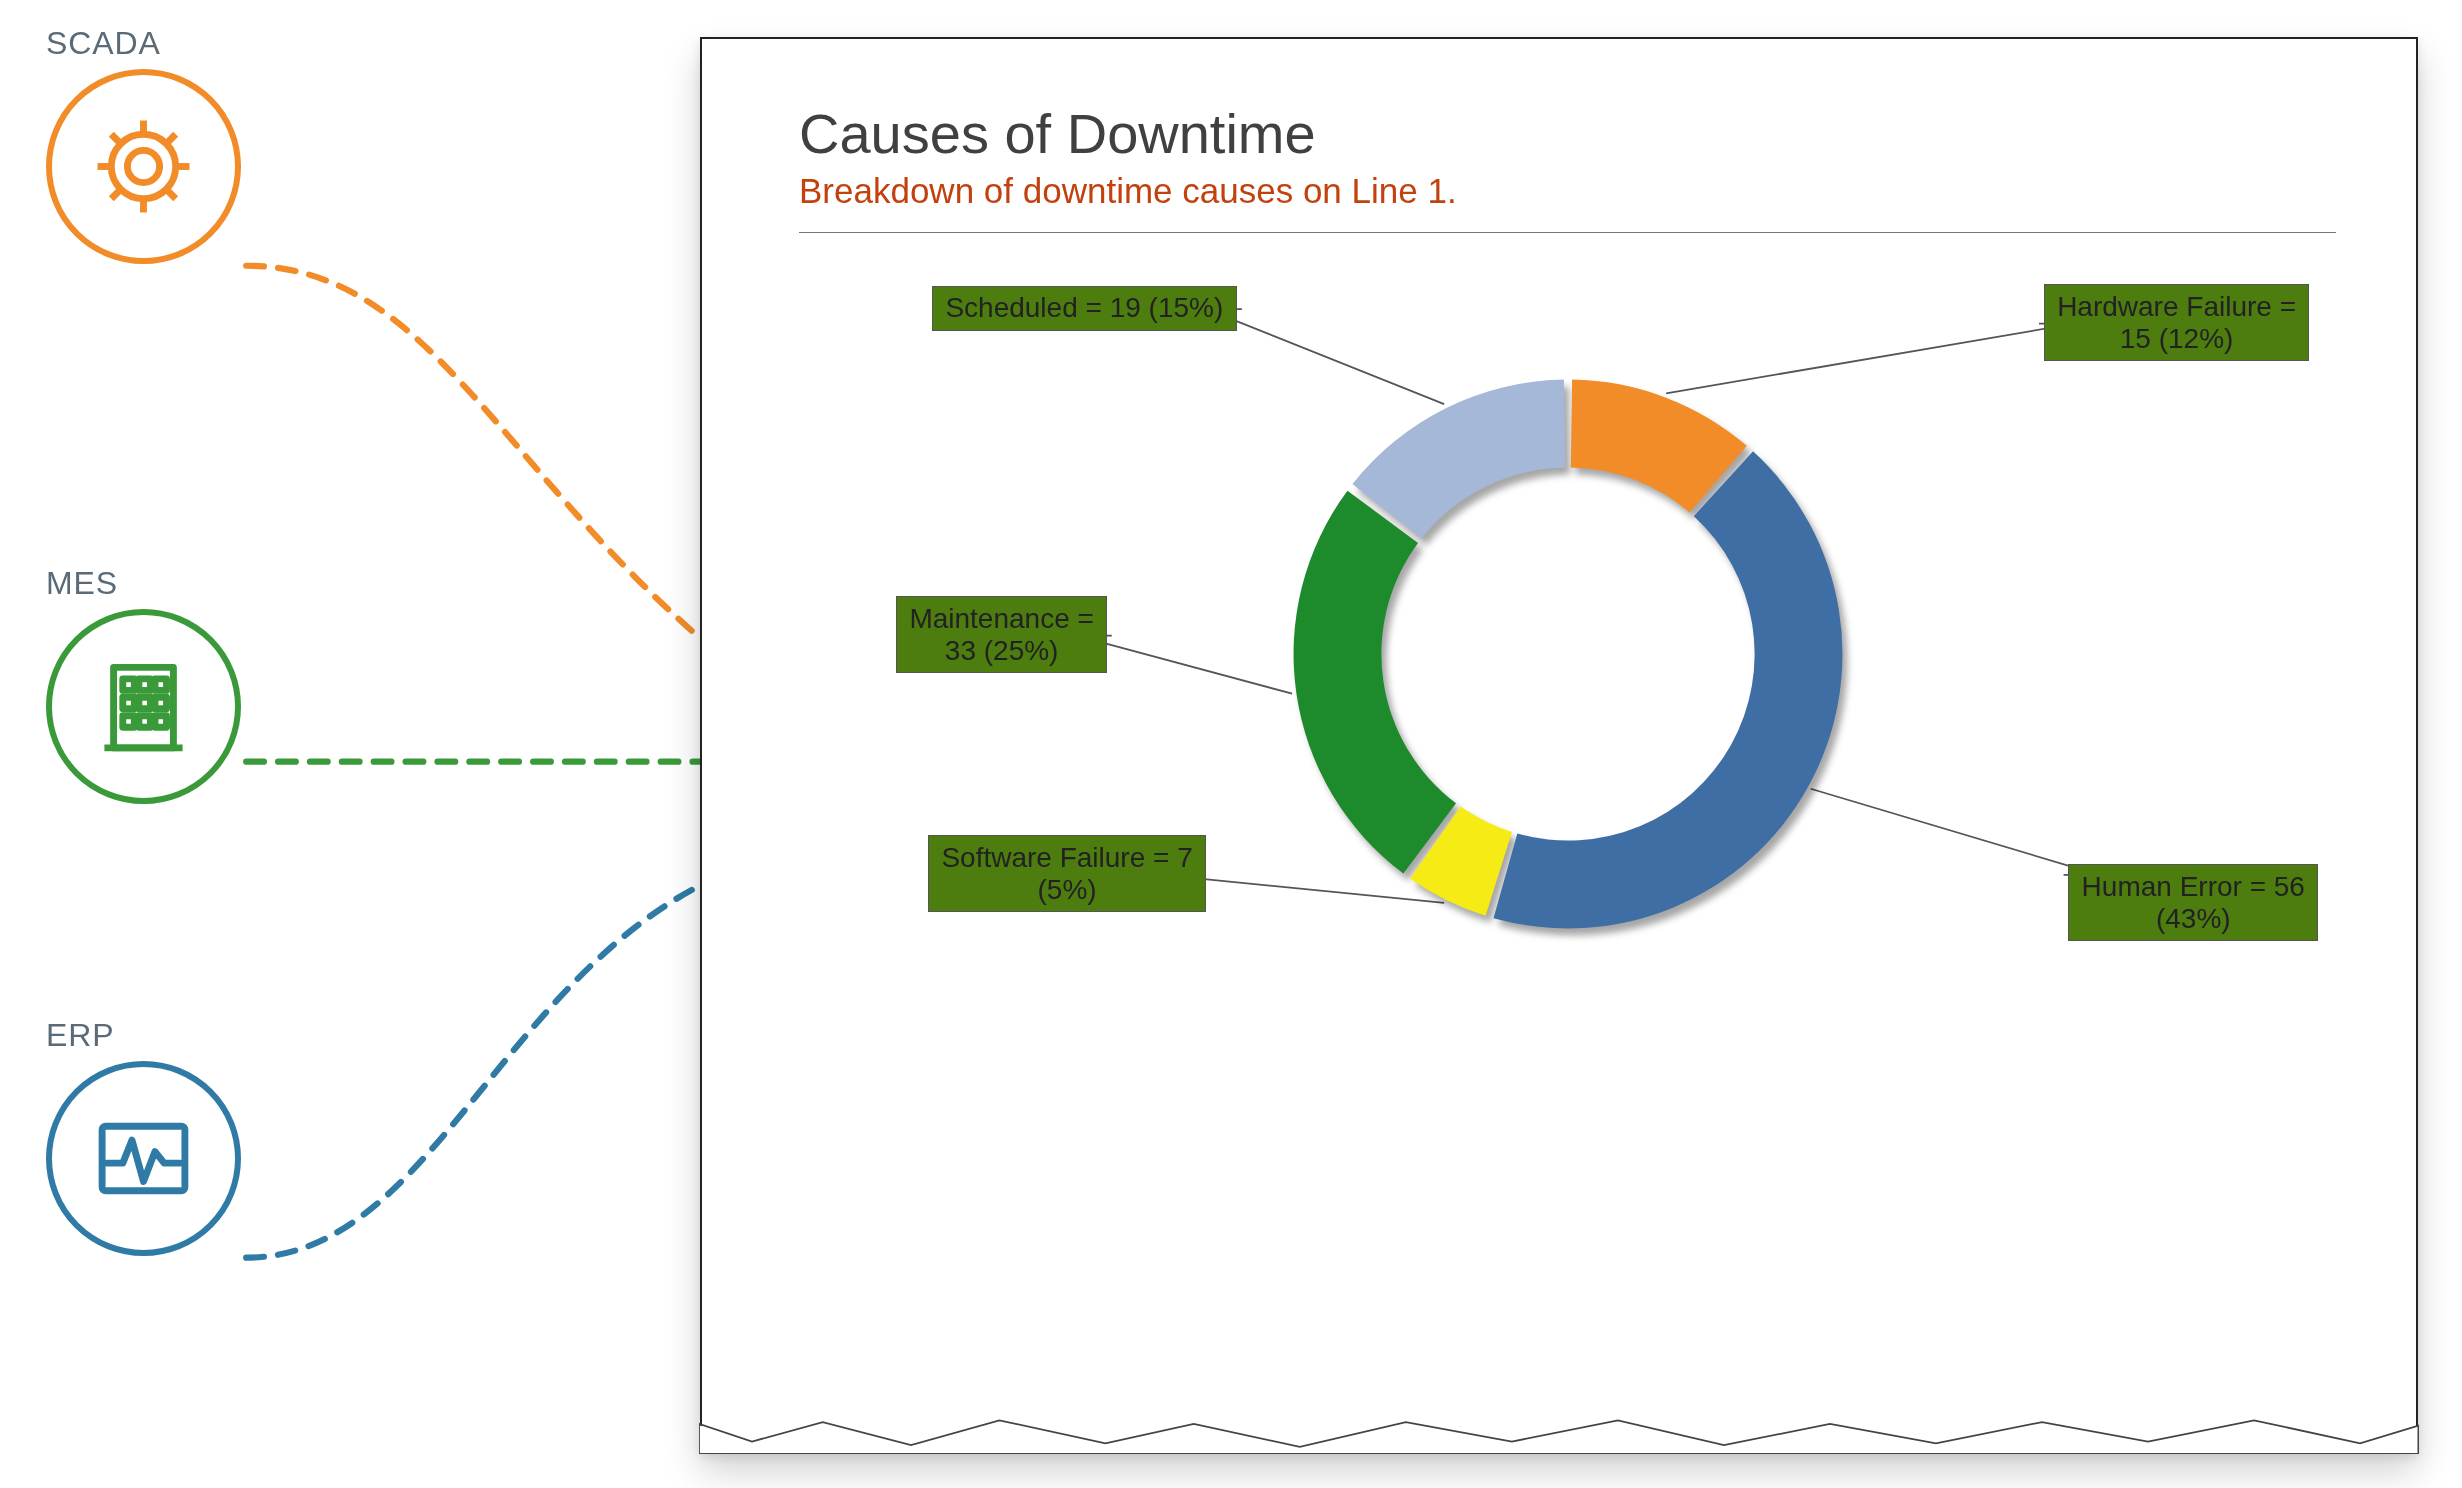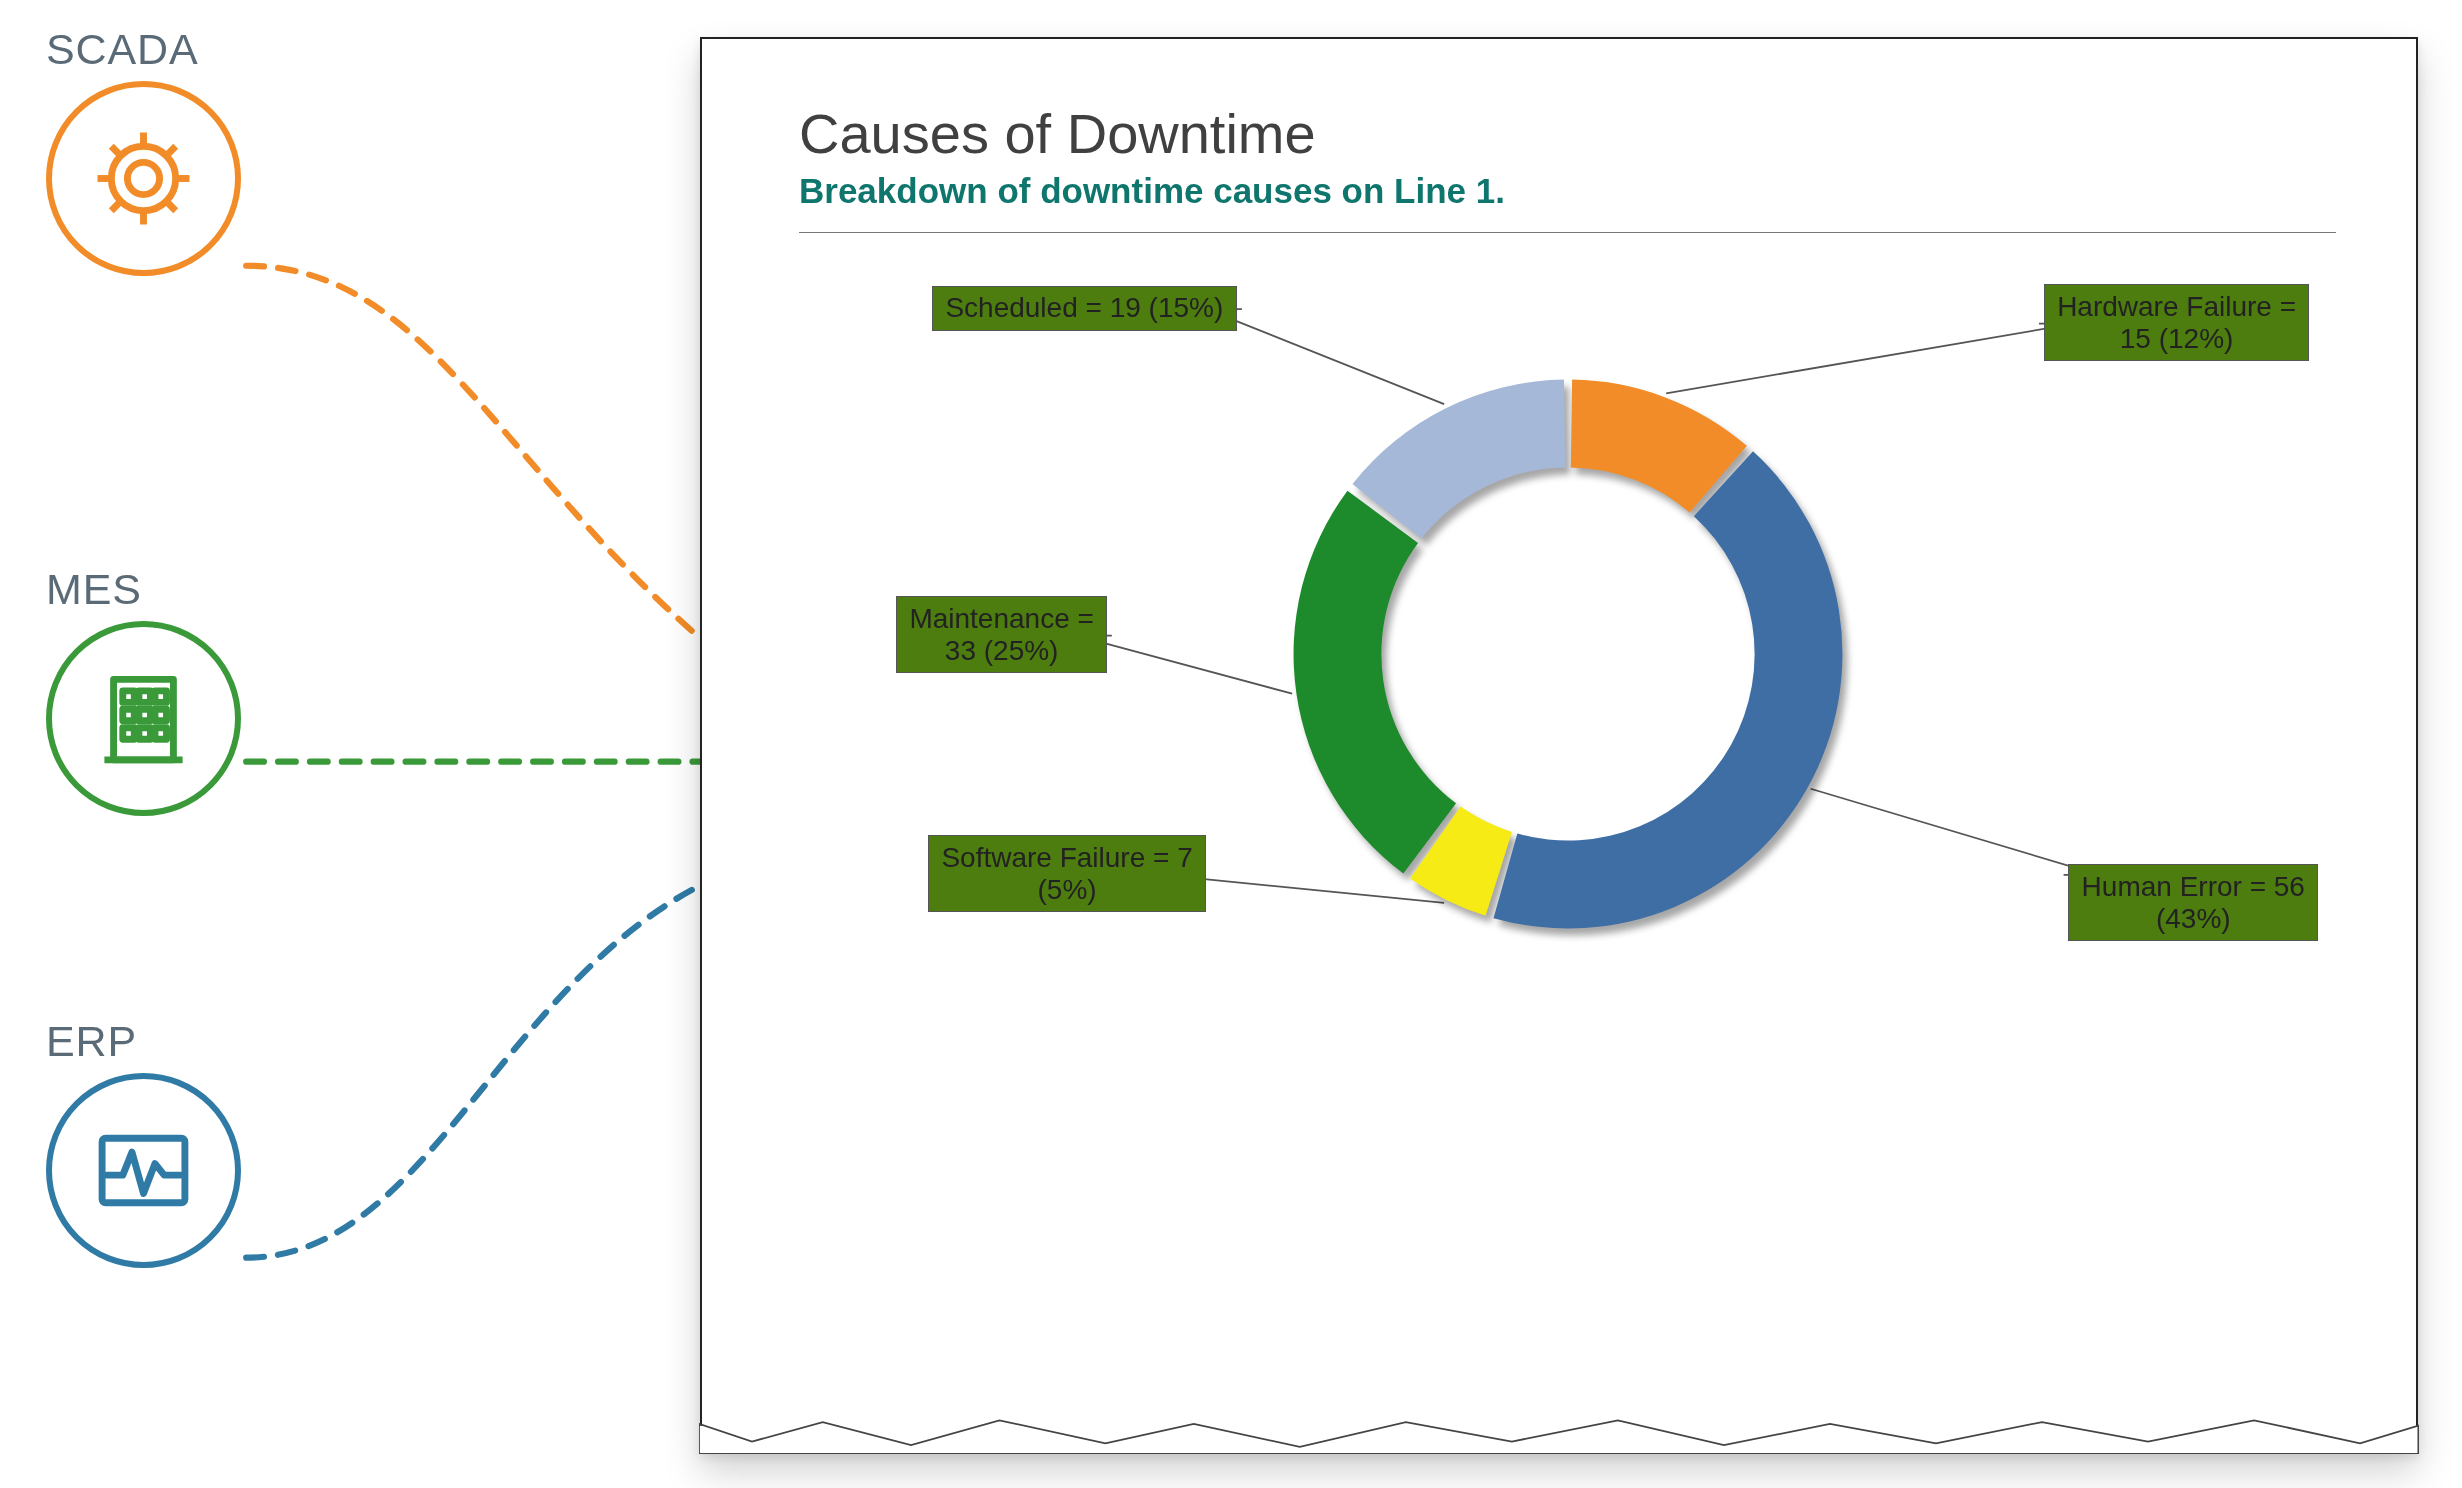--- a/index.html
+++ b/index.html
@@ -15,21 +15,21 @@
     width: 2462px;
     height: 1488px;
   }
   
   .source {
     position: absolute;
     left: 46px;
     width: 266px;
   }
   .source-label {
-    font-size: 43px;
+    font-size: 32px;
     letter-spacing: 0.9px;
     color: #5a6a76;
     font-weight: 400;
     margin-bottom: 7px;
   }
   .source-circle {
     width: 195px; height: 195px;
     border-radius: 50%;
     border: 6.2px solid;
     display: flex;
@@ -53,23 +53,23 @@
     padding: 62px 80px 35px 97px;
   }
   .report-title {
     font-size: 56px;
     color: #404040;
     font-weight: 400;
     margin: 0;
   }
   .report-subtitle {
     font-size: 35px;
-    color: #0f766e;
+    color: #c2410c;
     margin: 5.3px 0 21px 0;
-    font-weight: 700;
+    font-weight: 400;
   }
   .report-divider {
     border: none;
     border-top: 1.8px solid #777;
     margin: 0 0 35px 0;
   }
   .chart-area {
     position: relative;
     width: 100%;
     height: 771px;

